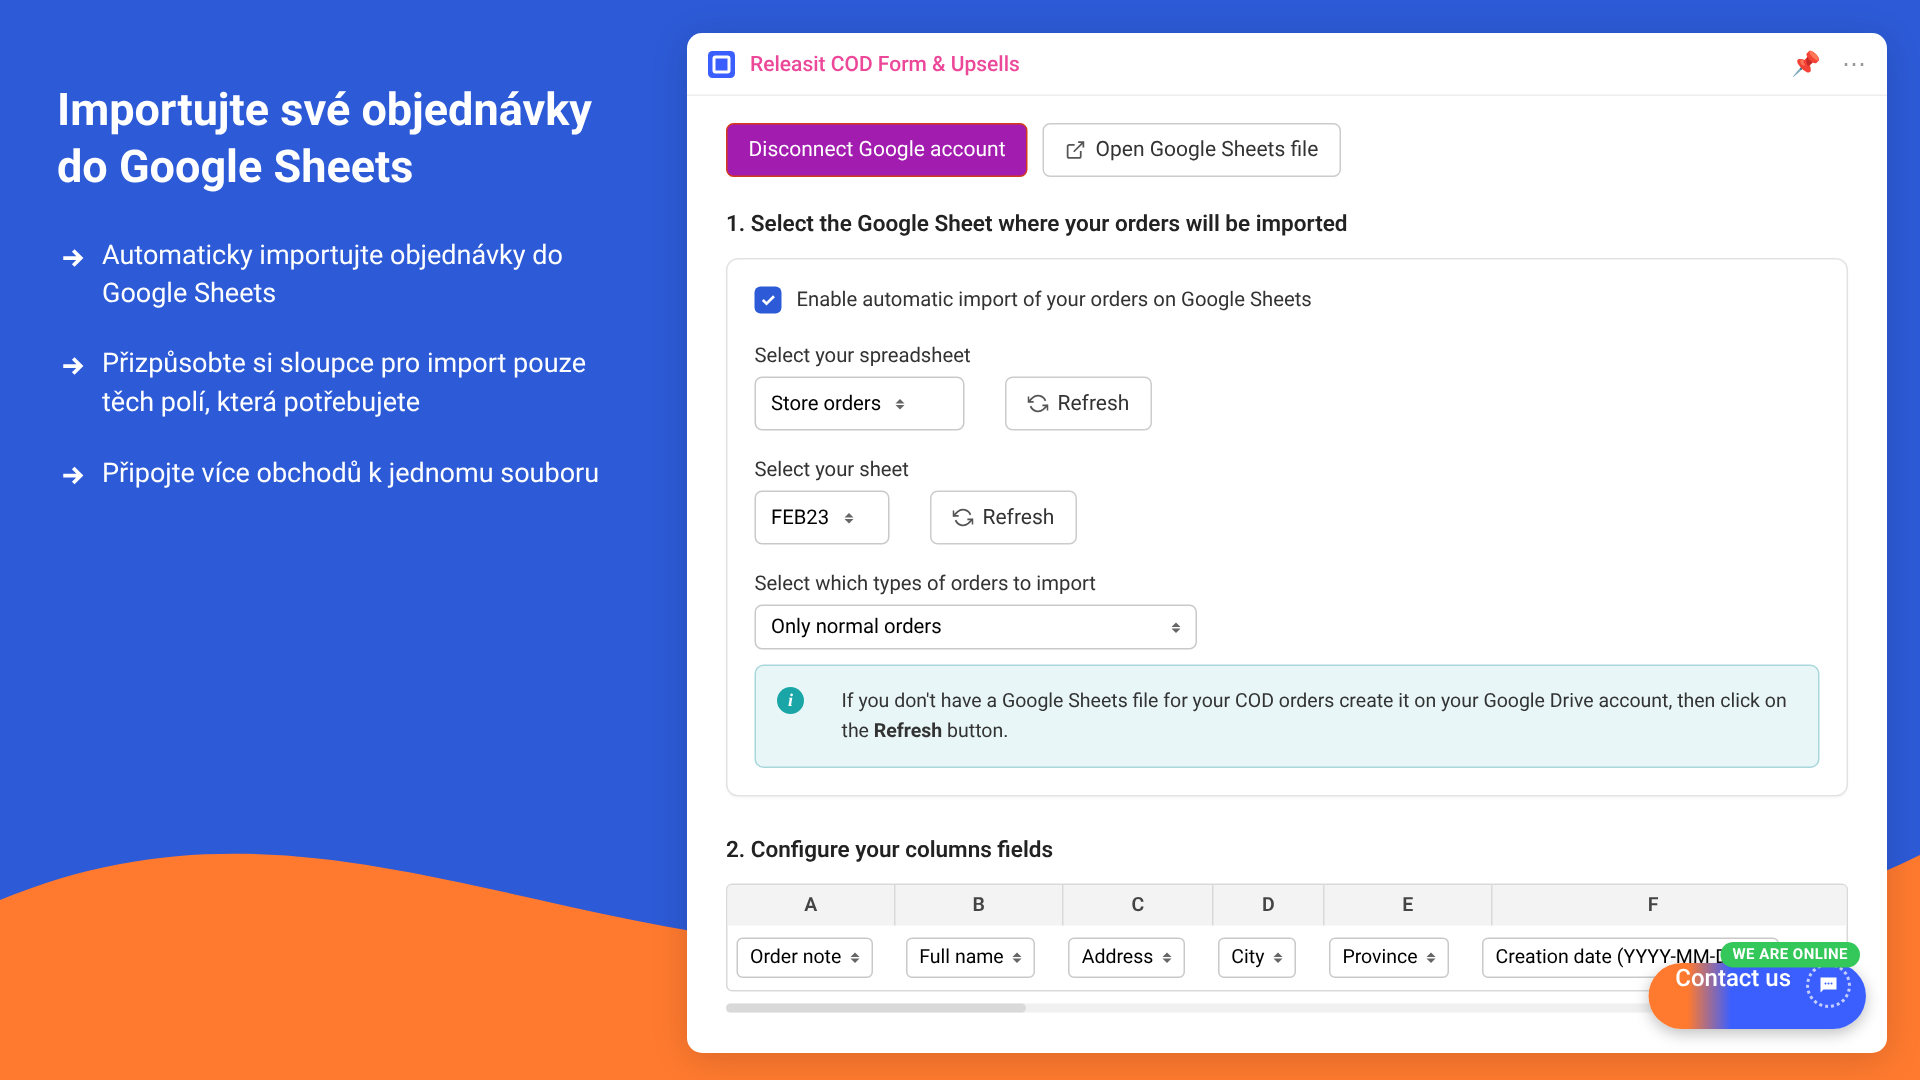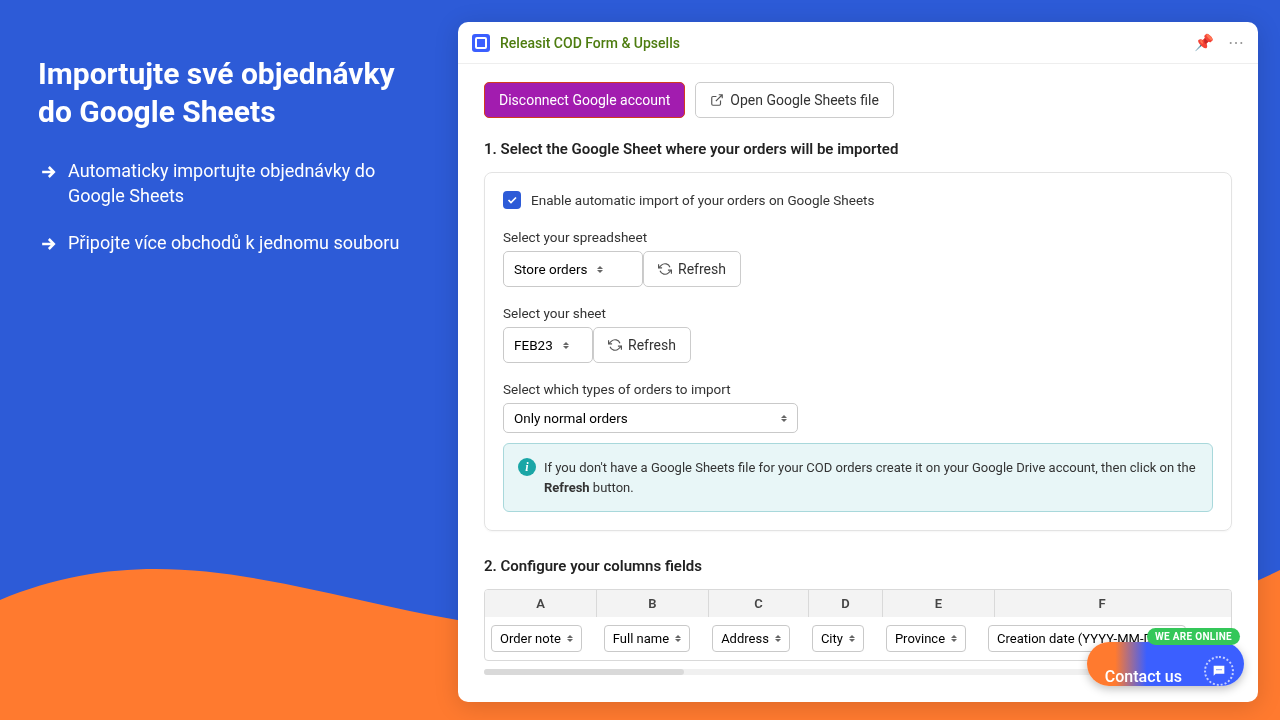--- a/index.html
+++ b/index.html
@@ -11,65 +11,65 @@
 
 .left { position:absolute; left:38px; top:55px; width:380px; color:#fff; }
 .left h1 { font-size:30px; font-weight:700; line-height:1.25; margin-bottom:28px; }
 .feat { display:flex; gap:10px; margin-bottom:22px; font-size:18px; line-height:1.4; font-weight:400; }
 .arrow { flex-shrink:0; width:20px; height:20px; margin-top:4px; }
 
 .app { position:absolute; right:22px; top:22px; width:800px; height:680px; background:#fff; border-radius:10px; box-shadow:0 4px 24px rgba(0,0,0,.15); overflow:hidden; display:flex; flex-direction:column; }
 .titlebar { height:42px; display:flex; align-items:center; padding:0 14px; gap:10px; border-bottom:1px solid #eee; }
 .appicon { width:18px; height:18px; background:#3b5fff; border-radius:3px; position:relative; }
 .appicon::after { content:""; position:absolute; inset:3px; border:2px solid #fff; border-radius:2px; }
-.titlebar h3 { font-size:14px; color:#4d7c0f; font-weight:500; }
+.titlebar h3 { font-size:14px; color:#ec4899; font-weight:500; }
 .titlebar .right { margin-left:auto; display:flex; gap:14px; color:#999; }
 .pin { color:#f5a623; }
 
 .content { padding:18px 26px; overflow-y:auto; flex:1; }
 .btnrow { display:flex; gap:10px; margin-bottom:22px; }
 .btn { padding:9px 14px; border-radius:5px; font-size:14px; border:1px solid #ccc; background:#fff; cursor:pointer; display:inline-flex; align-items:center; gap:6px; color:#333; }
 .btn.red { background:#a21caf; color:#fff; border-color:#d23b1e; }
 .btn .ico { width:14px; height:14px; }
 
 .section-title { font-size:15px; font-weight:600; color:#222; margin-bottom:14px; }
 
 .card { border:1px solid #e3e3e3; border-radius:8px; padding:18px; box-shadow:0 1px 2px rgba(0,0,0,.04); margin-bottom:26px; }
 
 .checkrow { display:flex; align-items:center; gap:10px; margin-bottom:20px; }
 .checkbox { width:18px; height:18px; background:#2d5bd7; border-radius:4px; display:flex; align-items:center; justify-content:center; }
 .checkbox svg { width:12px; height:12px; }
 .checkrow span { font-size:13.5px; color:#333; }
 
 .label { font-size:13.5px; color:#333; margin-bottom:6px; }
-.selrow { display:flex; gap:0; margin-bottom:18px; }
+.selrow { display:flex; gap:27px; margin-bottom:18px; }
 .select { border:1px solid #c9c9c9; border-radius:5px; padding:6px 10px; font-size:13.5px; background:#fff; display:flex; align-items:center; gap:10px; min-width:90px; cursor:pointer; }
 .caret { display:flex; flex-direction:column; gap:1px; }
 .caret::before,.caret::after { content:""; width:0; height:0; border-left:3px solid transparent; border-right:3px solid transparent; }
 .caret::before { border-bottom:3px solid #666; }
 .caret::after { border-top:3px solid #666; }
 .select.wide { min-width:140px; }
 .select.wider { min-width:295px; justify-content:space-between; }
 
-.info { display:flex; gap:8px; background:#e8f6f7; border:1px solid #a8d8db; border-radius:6px; padding:14px; margin-top:10px; }
+.info { display:flex; gap:25px; background:#e8f6f7; border:1px solid #a8d8db; border-radius:6px; padding:14px; margin-top:10px; }
 .infoicon { width:18px; height:18px; background:#1aa6a6; border-radius:50%; flex-shrink:0; position:relative; }
 .infoicon::after { content:"i"; color:#fff; font-weight:700; font-size:12px; position:absolute; left:50%; top:50%; transform:translate(-50%,-50%); font-style:italic; font-family:serif; }
 .info p { font-size:13px; color:#333; line-height:1.5; }
 
 .cols { display:flex; flex-direction:column; border:1px solid #d9d9d9; border-radius:4px; overflow:hidden; }
 .colhead { display:flex; background:#f3f3f3; }
 .ch { flex:0 0 auto; text-align:center; font-size:13px; font-weight:600; padding:6px 0; border-right:1px solid #d9d9d9; color:#444; }
 .colbody { display:flex; padding:8px 6px; gap:22px; }
 .colsel { border:1px solid #c9c9c9; border-radius:4px; padding:5px 8px; font-size:13px; display:flex; align-items:center; gap:6px; background:#fff; cursor:pointer; white-space:nowrap; }
 .scroll { height:6px; background:#f0f0f0; border-radius:3px; margin-top:8px; }
 .scroll .thumb { width:200px; height:100%; background:#d9d9d9; border-radius:3px; }
 
 .chat { position:absolute; right:36px; bottom:34px; display:flex; align-items:center; }
 .badge { position:absolute; top:-14px; right:4px; background:#34c759; color:#fff; font-size:10px; font-weight:700; padding:3px 8px; border-radius:10px; letter-spacing:.3px; }
-.chatbtn { height:44px; background:linear-gradient(90deg,#ff7a2f 0%,#ff7a2f 18%,#3b5fff 38%,#3b5fff 100%); border-radius:22px; display:flex; align-items:flex-end; padding:0 10px 0 18px; gap:22px; color:#fff; font-size:16px; font-weight:500; cursor:pointer; box-shadow:0 3px 10px rgba(0,0,0,.25); }
+.chatbtn { height:44px; background:linear-gradient(90deg,#ff7a2f 0%,#ff7a2f 18%,#3b5fff 38%,#3b5fff 100%); border-radius:22px; display:flex; align-items:flex-start; padding:0 10px 0 18px; gap:10px; color:#fff; font-size:16px; font-weight:500; cursor:pointer; box-shadow:0 3px 10px rgba(0,0,0,.25); }
 .chatcirc { width:30px; height:30px; border:2px dotted rgba(255,255,255,.7); border-radius:50%; display:flex; align-items:center; justify-content:center; }
 .chatcirc svg { width:16px; height:16px; }
 
 
 .w-A{width:112px}.w-B{width:112px}.w-C{width:100px}.w-D{width:74px}.w-E{width:112px}.w-F{width:214px;border-right:0}
 </style>
 </head>
 <body>
 
 <div class="wave">
@@ -78,20 +78,26 @@
     </svg>
 </div>
 
 <div class="left">
   <h1>Importujte své objednávky do Google Sheets</h1>
   <div class="feat">
     <svg class="arrow" viewBox="0 0 24 24" fill="none" stroke="#fff" stroke-width="3">
         <path d="M5 12h14M13 6l6 6-6 6"></path>
       </svg>
     <span>Automaticky importujte objednávky do Google Sheets</span>
+  </div>
+  <div class="feat">
+    <svg class="arrow" viewBox="0 0 24 24" fill="none" stroke="#fff" stroke-width="3">
+        <path d="M5 12h14M13 6l6 6-6 6"></path>
+      </svg>
+    <span>Přizpůsobte si sloupce pro import pouze těch polí, která potřebujete</span>
   </div>
   <div class="feat">
     <svg class="arrow" viewBox="0 0 24 24" fill="none" stroke="#fff" stroke-width="3">
         <path d="M5 12h14M13 6l6 6-6 6"></path>
       </svg>
     <span>Připojte více obchodů k jednomu souboru</span>
   </div>
 </div>
 
 <div class="app">

